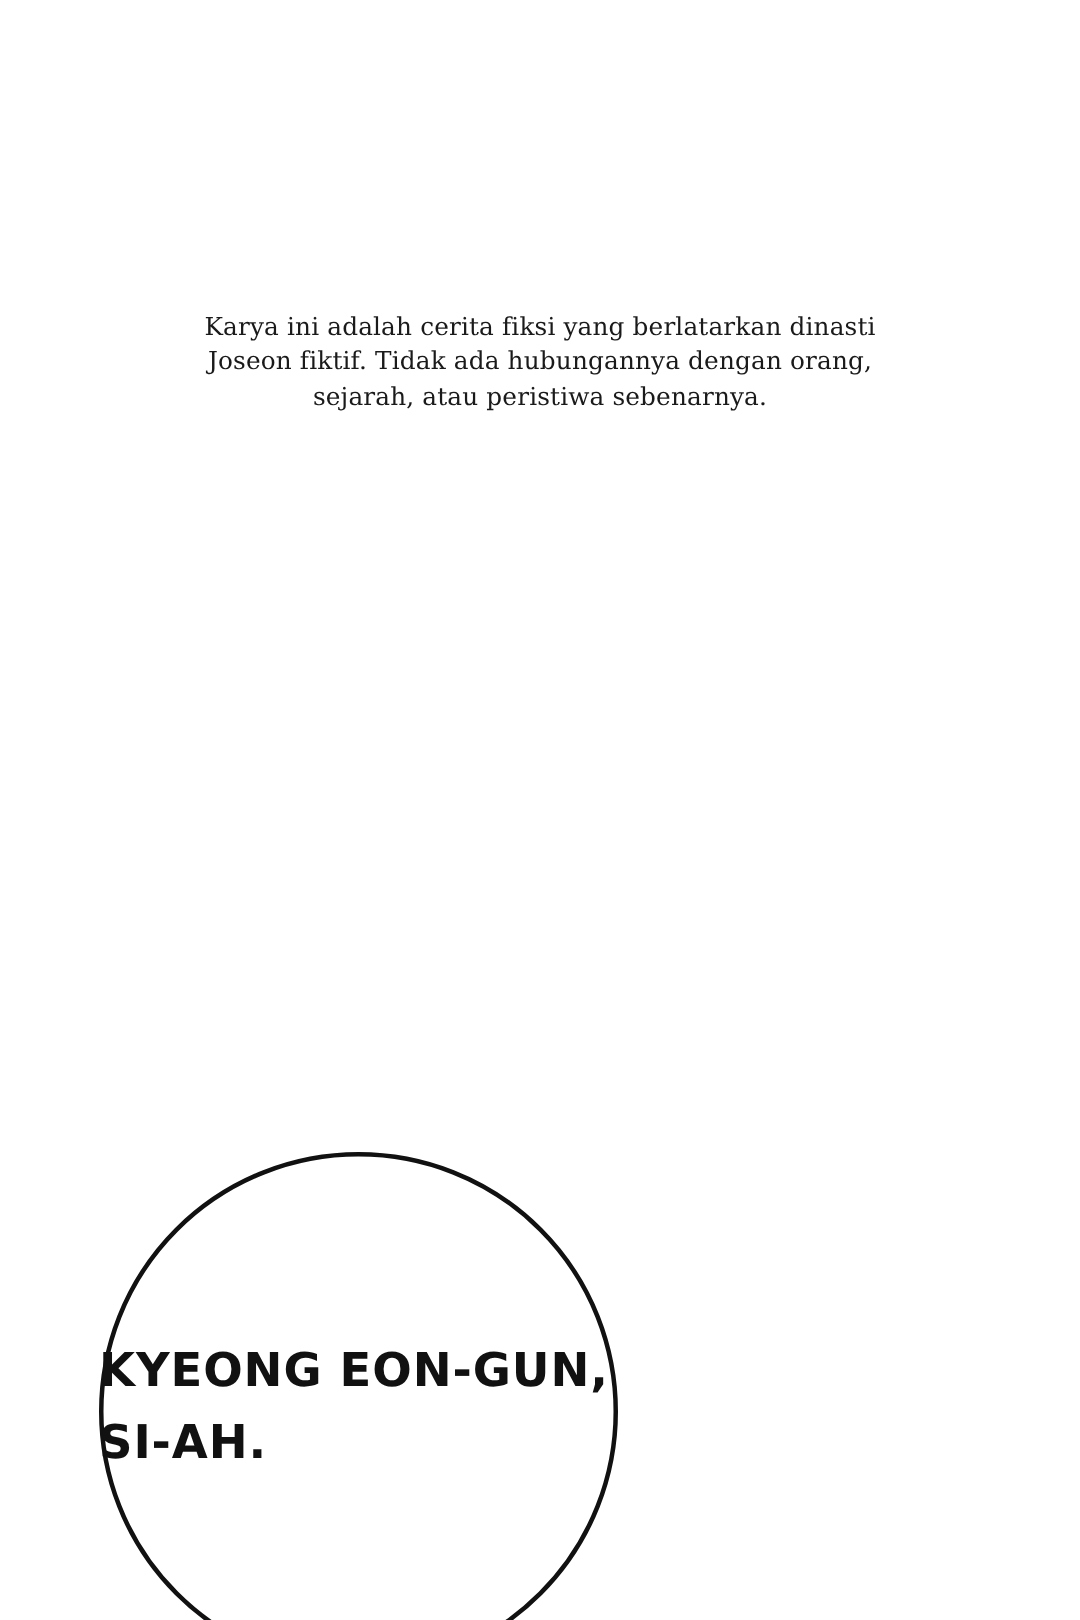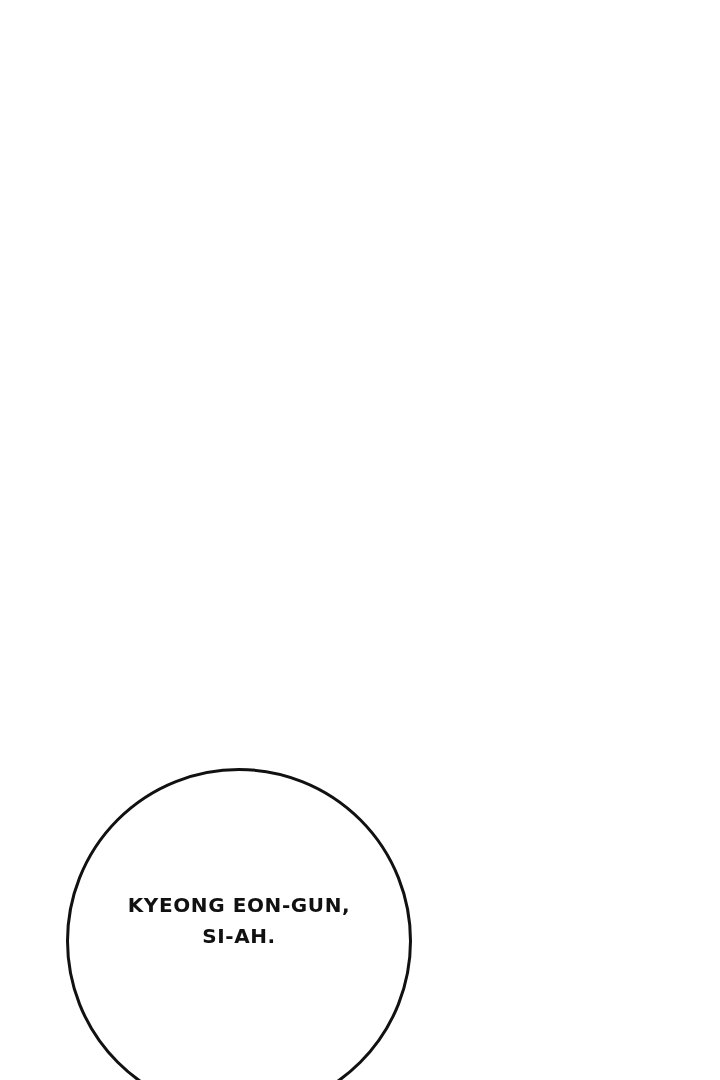--- a/index.html
+++ b/index.html
@@ -51,35 +51,38 @@
     border: 3px solid #111111;
     border-radius: 50%;
     background: #ffffff;
     box-sizing: border-box;
   }
   .bubble-text {
     position: absolute;
     left: 0;
     right: 0;
     top: 122px;
-    text-align: center;
+    text-align: left;
     color: #111111;
     font-family: "DejaVu Sans", sans-serif;
-    font-size: 20px;
+    font-size: 31px;
     font-weight: 700;
     line-height: 1.55;
     letter-spacing: 0.6px;
     white-space: pre-line;
   }
 </style>
 </head>
 <body>
 
 <div class="page">
 
+  <div class="disclaimer">Karya ini adalah cerita fiksi yang berlatarkan dinasti
+Joseon fiktif. Tidak ada hubungannya dengan orang,
+sejarah, atau peristiwa sebenarnya.</div>
 
   <div class="bubble-wrap">
     <div class="bubble-circle"></div>
     <div class="bubble-text">KYEONG EON-GUN,
 SI-AH.</div>
   </div>
 
 </div>
 
 </body></html>

